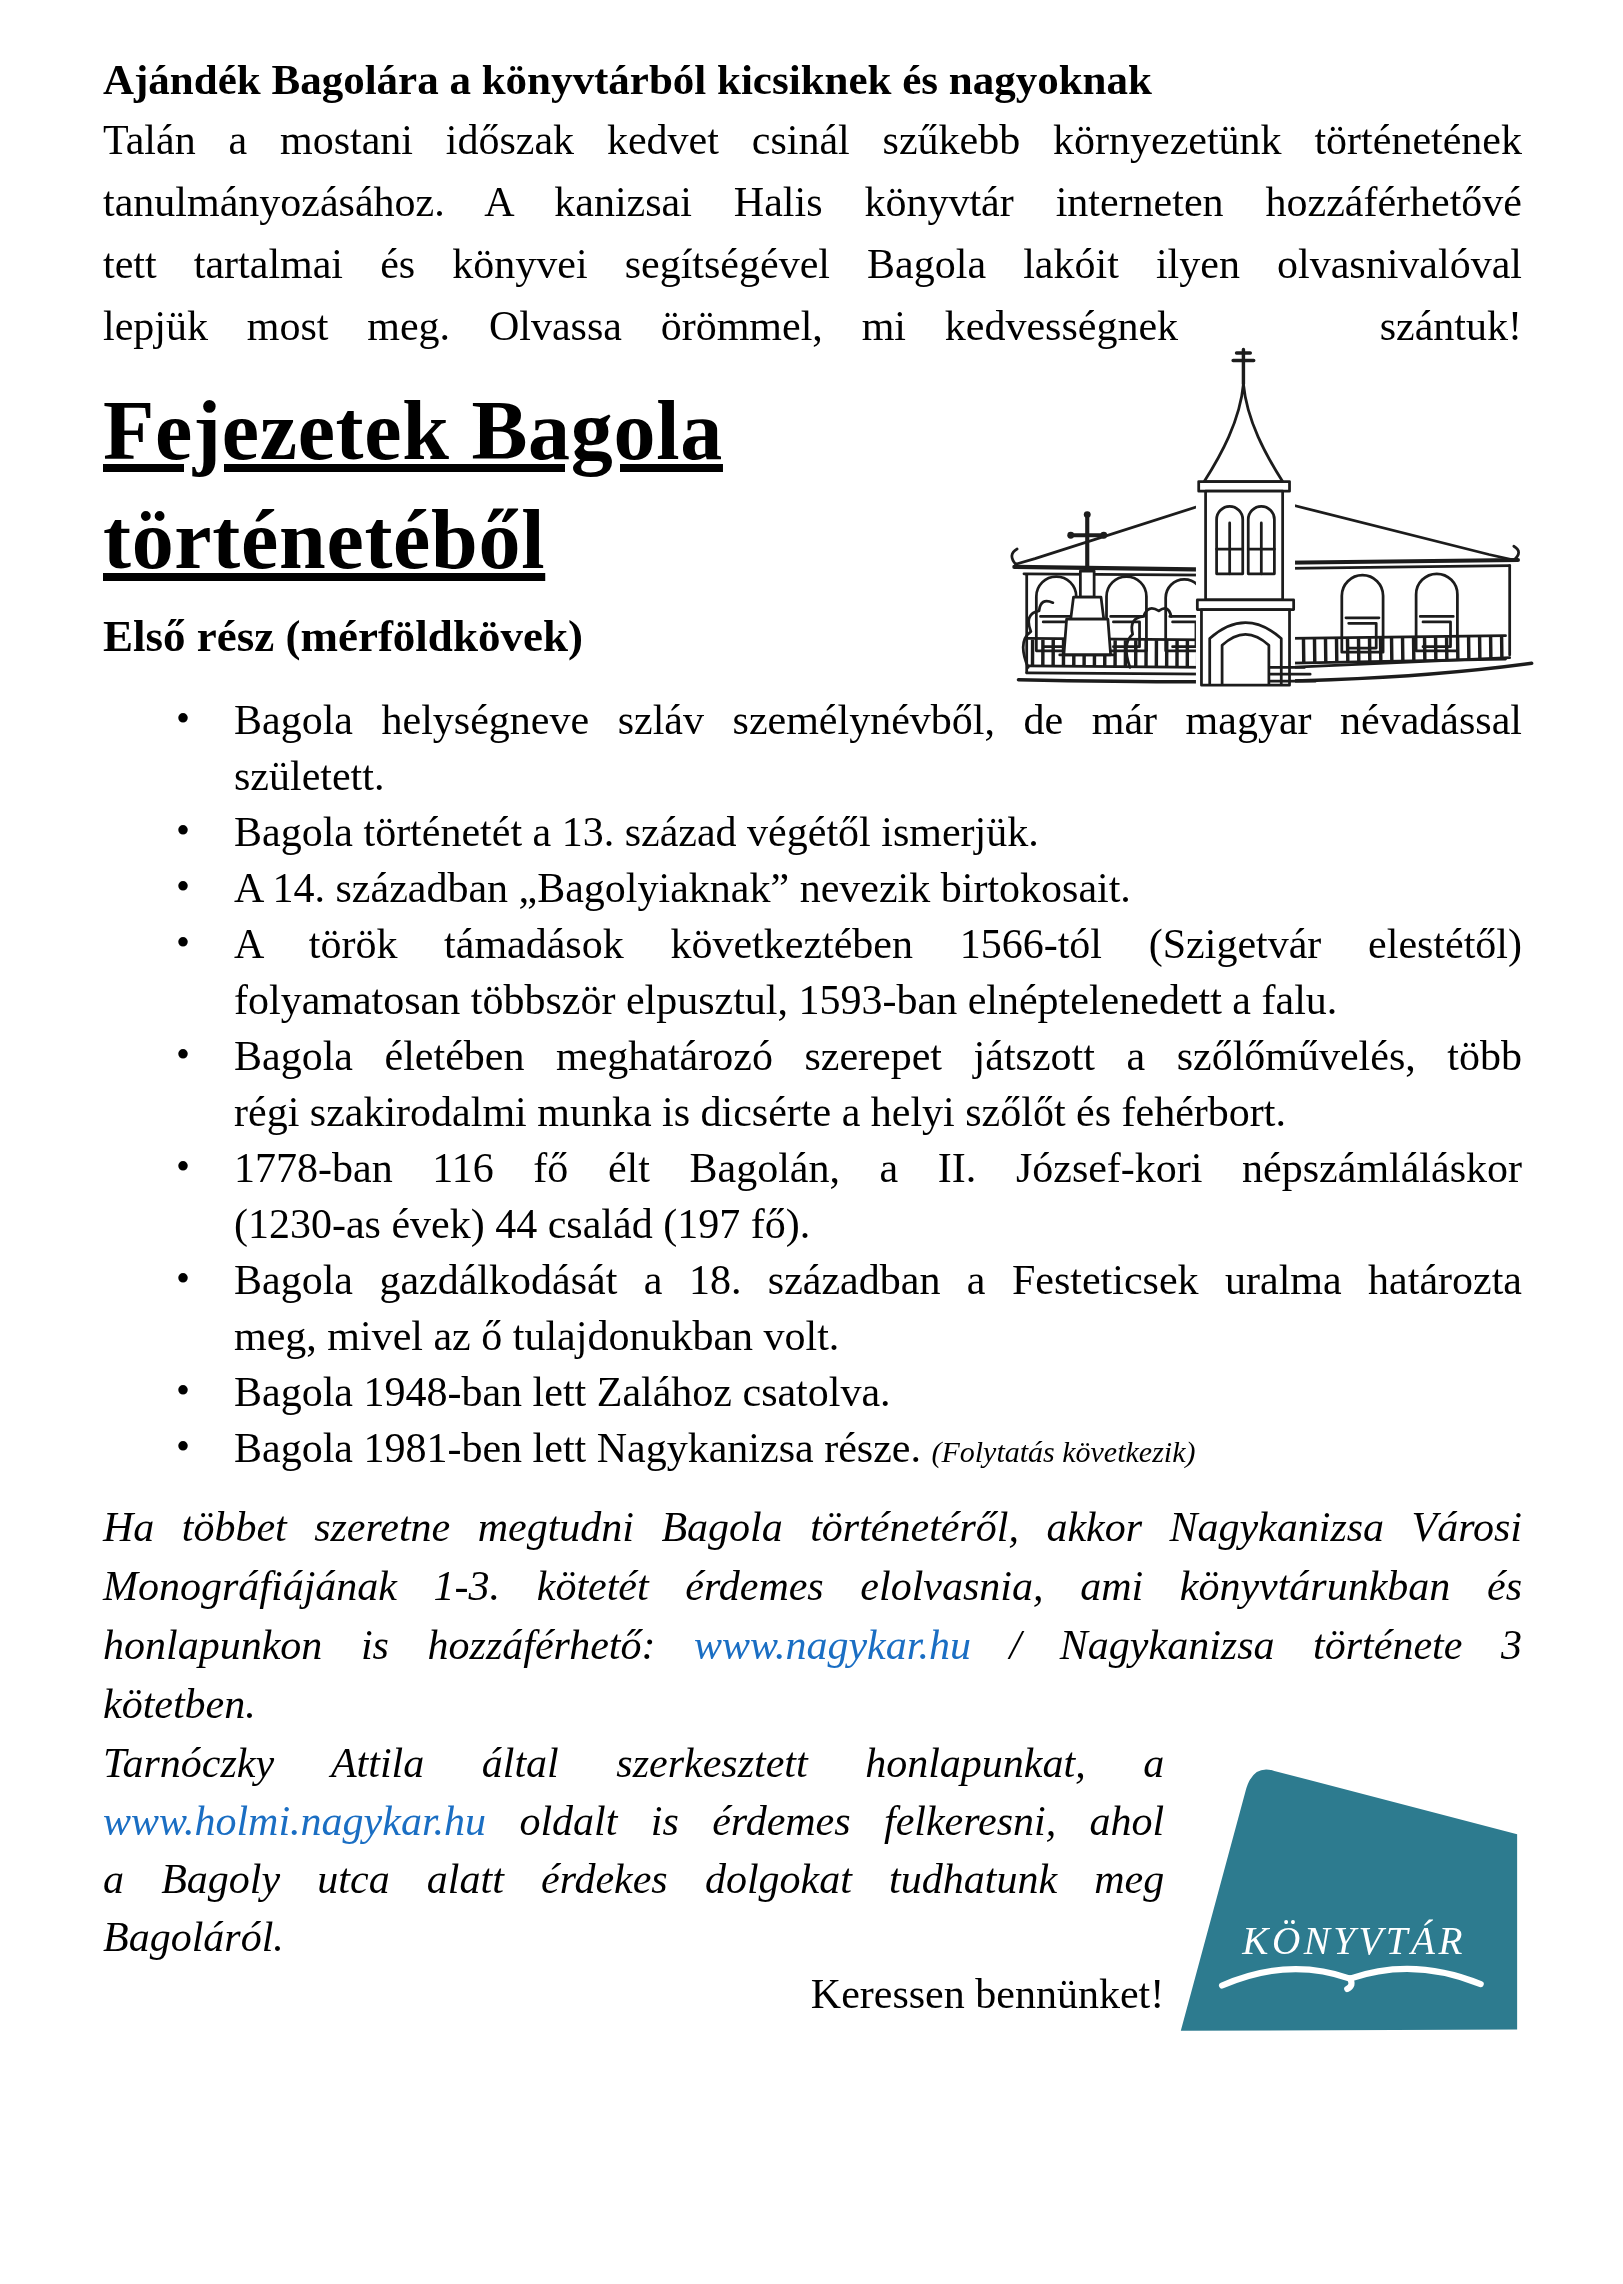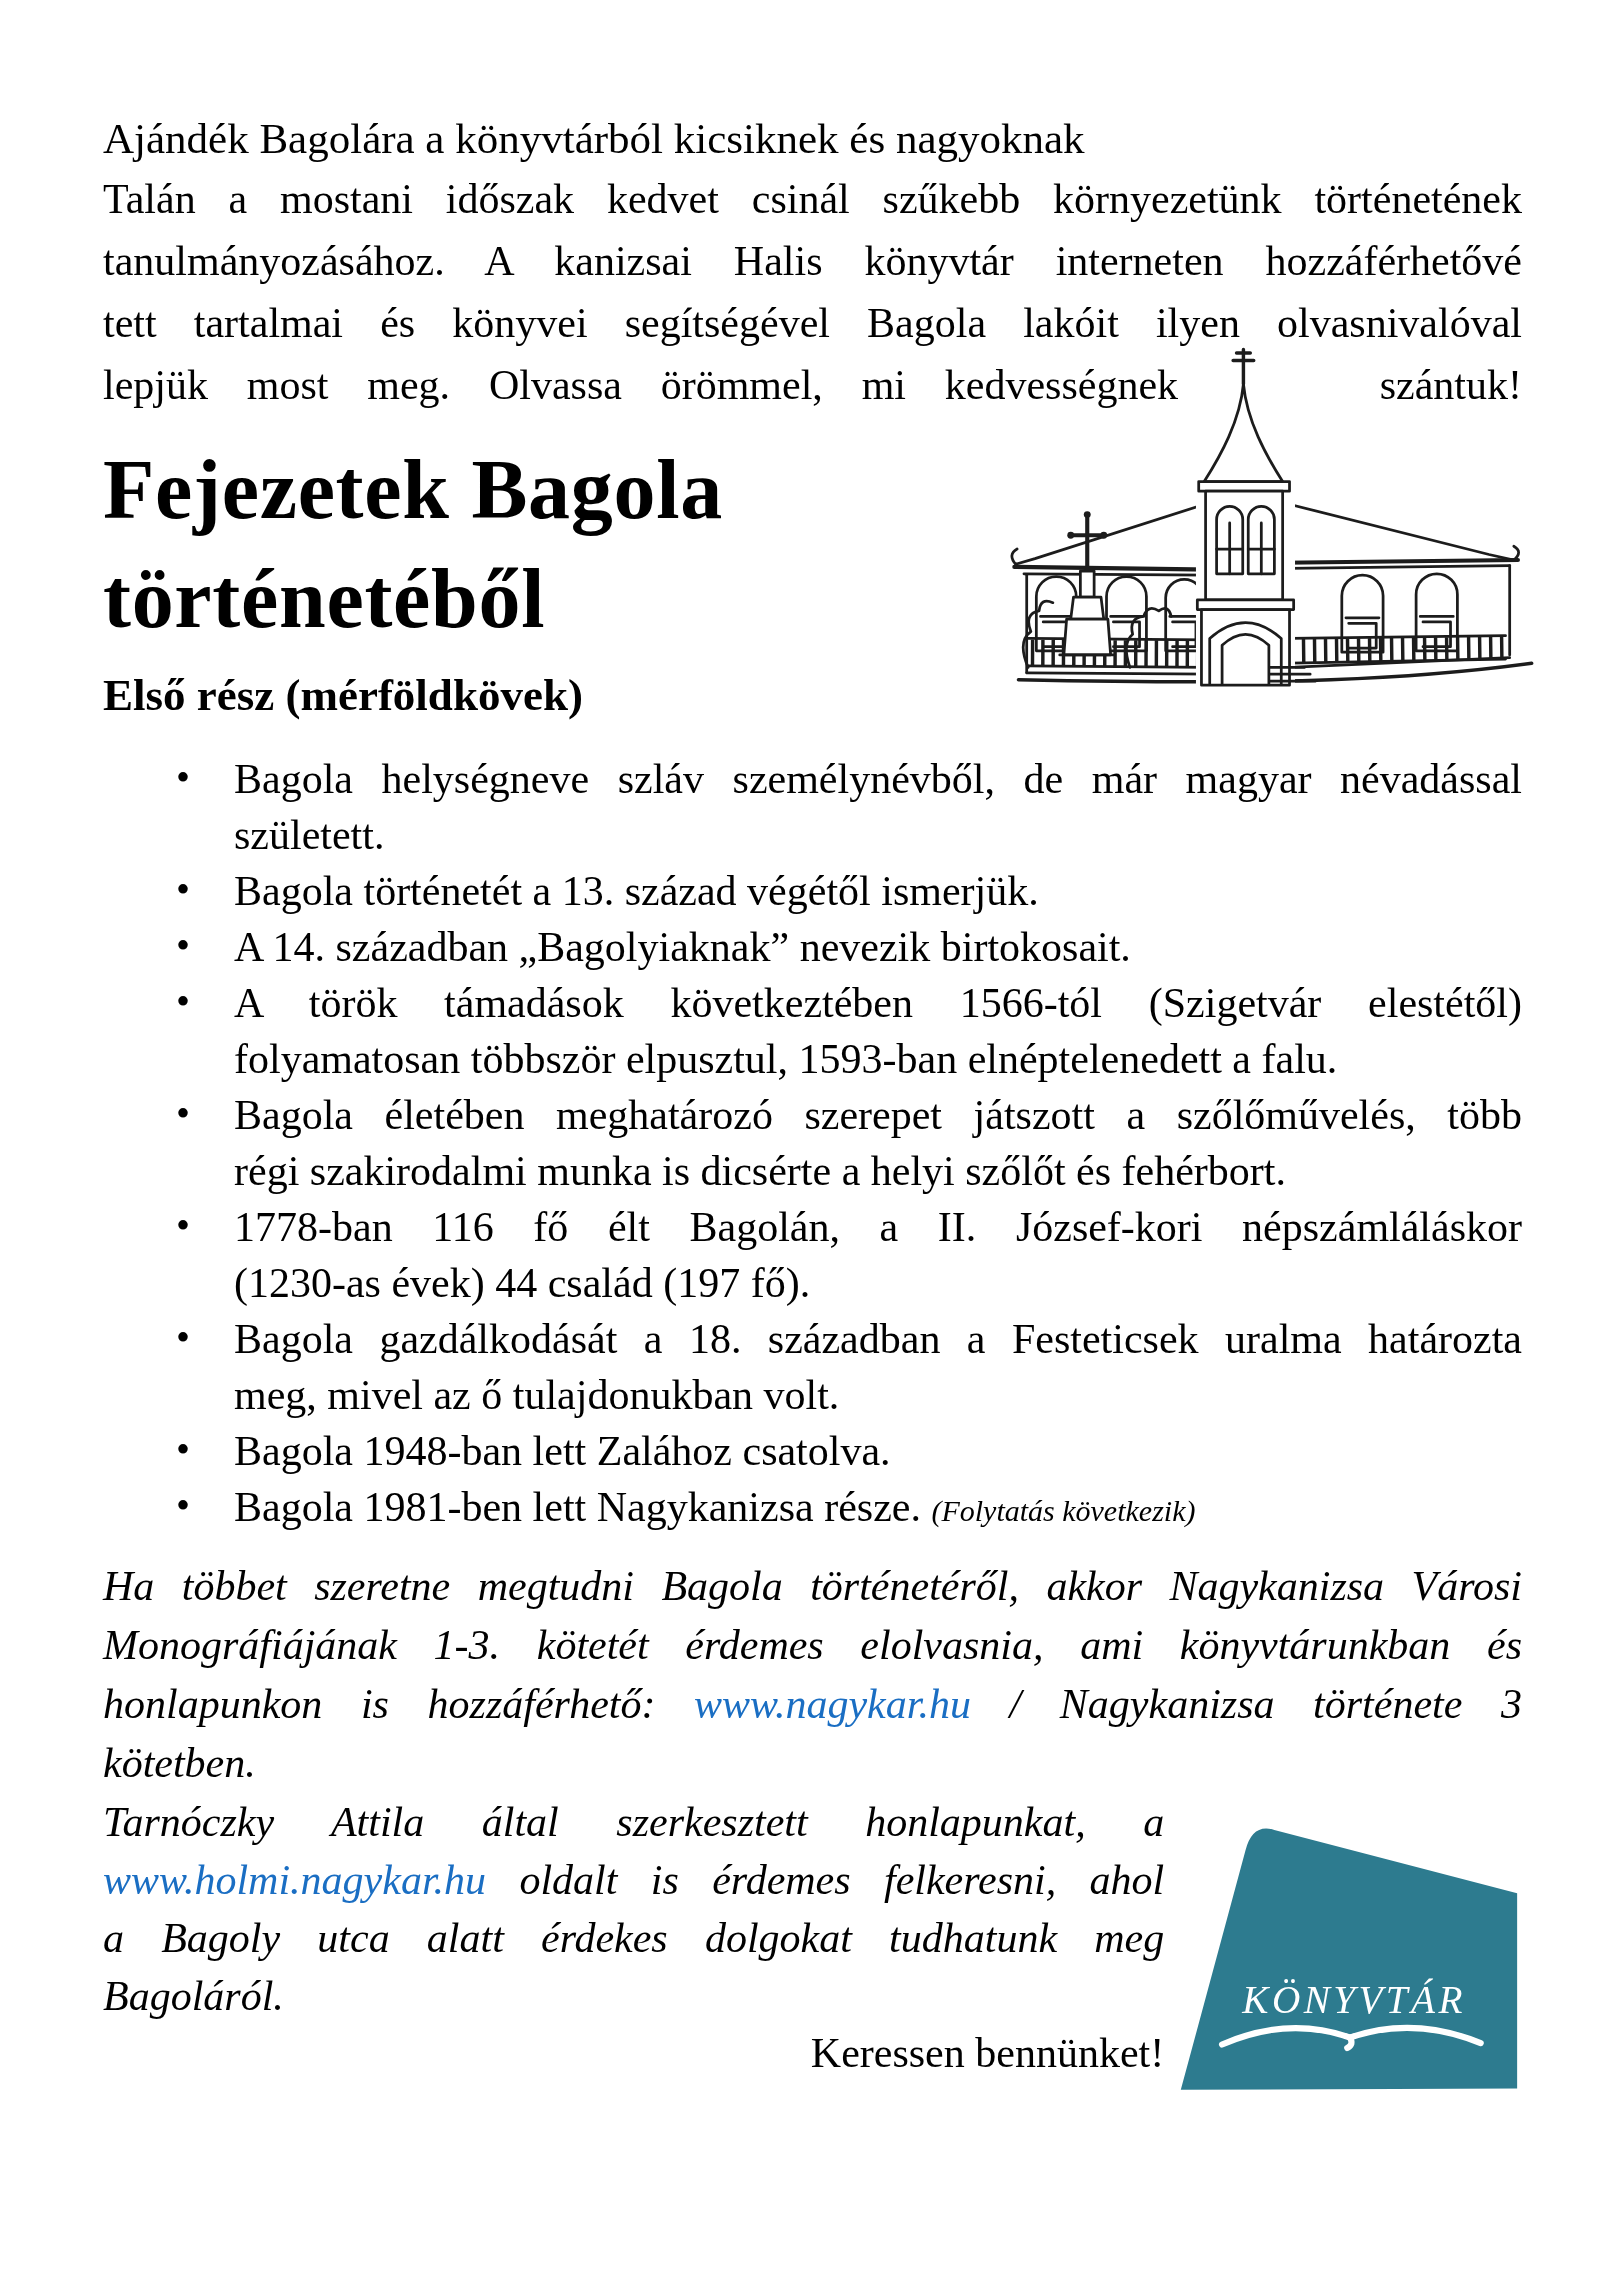--- a/index.html
+++ b/index.html
@@ -14,34 +14,35 @@
     font-size:42px;
     overflow:hidden;
     box-sizing:border-box;
     padding:0 101px 0 103px;
   }
   
   .jl{text-align:justify;text-align-last:justify;}
   .jl-left{text-align:justify;text-align-last:left;}
 
   .intro-heading{
-    margin:110px 0 0 0;
+    margin:51px 0 0 0;
     font-size:43px;
-    font-weight:normal;
+    font-weight:bold;
     line-height:58px;
   }
   .intro-body{line-height:62px;}
   .cross-gap{display:inline-block;width:124px;height:0.7px;}
 
   .main-title{
     margin:19px 0 0 0;
     font-size:84px;
     font-weight:bold;
     line-height:109px;
     letter-spacing:0.7px;
+    text-decoration:underline;
   }
   .subtitle{
     margin:18px 0 4px 0;
     font-size:45px;
     font-weight:bold;
     line-height:48px;
   }
 
   ul.milestones{
     list-style:none;

